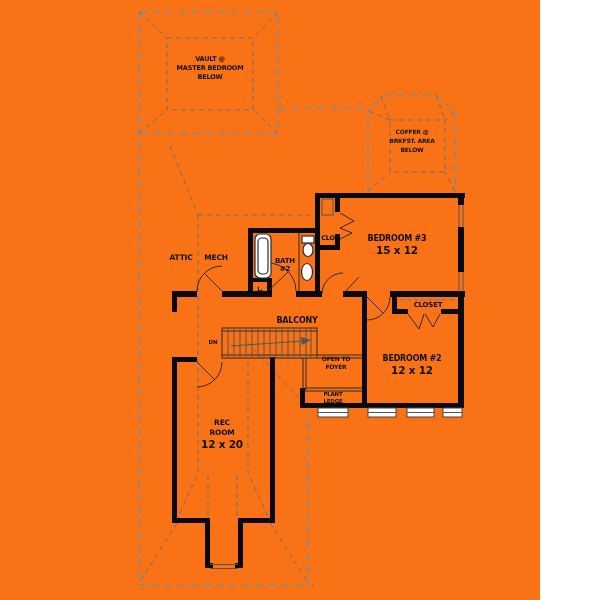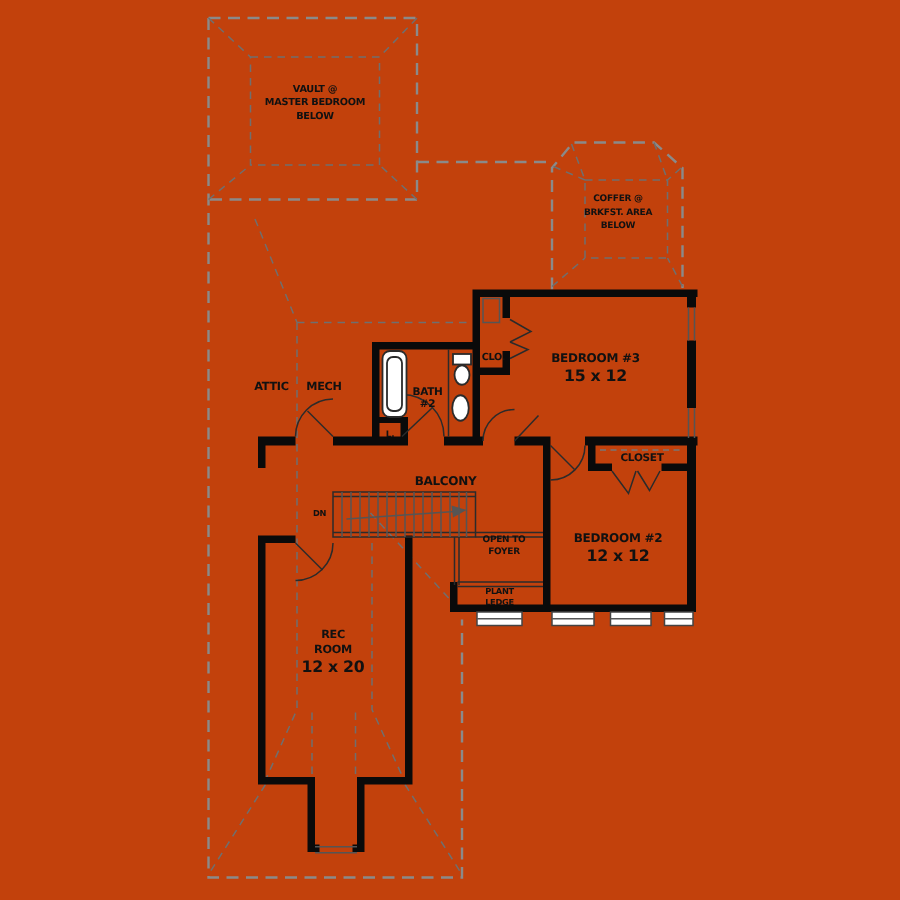--- a/index.html
+++ b/index.html
@@ -1,16 +1,16 @@
 <!DOCTYPE html>
 <html><head>
 <meta charset="utf-8">
 <style>
   html,body{margin:0;padding:0;background:#ffffff;}
-  .plan-wrap{width:600px;height:600px;background:#c2410c;position:relative;overflow:hidden;}
+  .plan-wrap{width:540px;height:600px;background:#f97316;position:relative;overflow:hidden;}
   svg{display:block;}
   .wall{fill:#0a0a0a;stroke:none;}
   .thin{stroke:#2b2b2b;stroke-width:1;fill:none;}
   .thin-light{stroke:#555;stroke-width:1;fill:none;}
   .fixture{stroke:#2b2b2b;stroke-width:1.2;fill:#ffffff;}
   .dash-roof{stroke:#8a8a8a;stroke-width:1.6;fill:none;stroke-dasharray:8 5;}
   .dash-ceil{stroke:#6f6f6f;stroke-width:1;fill:none;stroke-dasharray:5 4;}
   .dash-rod{stroke:#777;stroke-width:1;fill:none;stroke-dasharray:4 3;}
   .arc{stroke:#2b2b2b;stroke-width:1;fill:none;}
   .win{fill:#ffffff;stroke:#444;stroke-width:1;}

